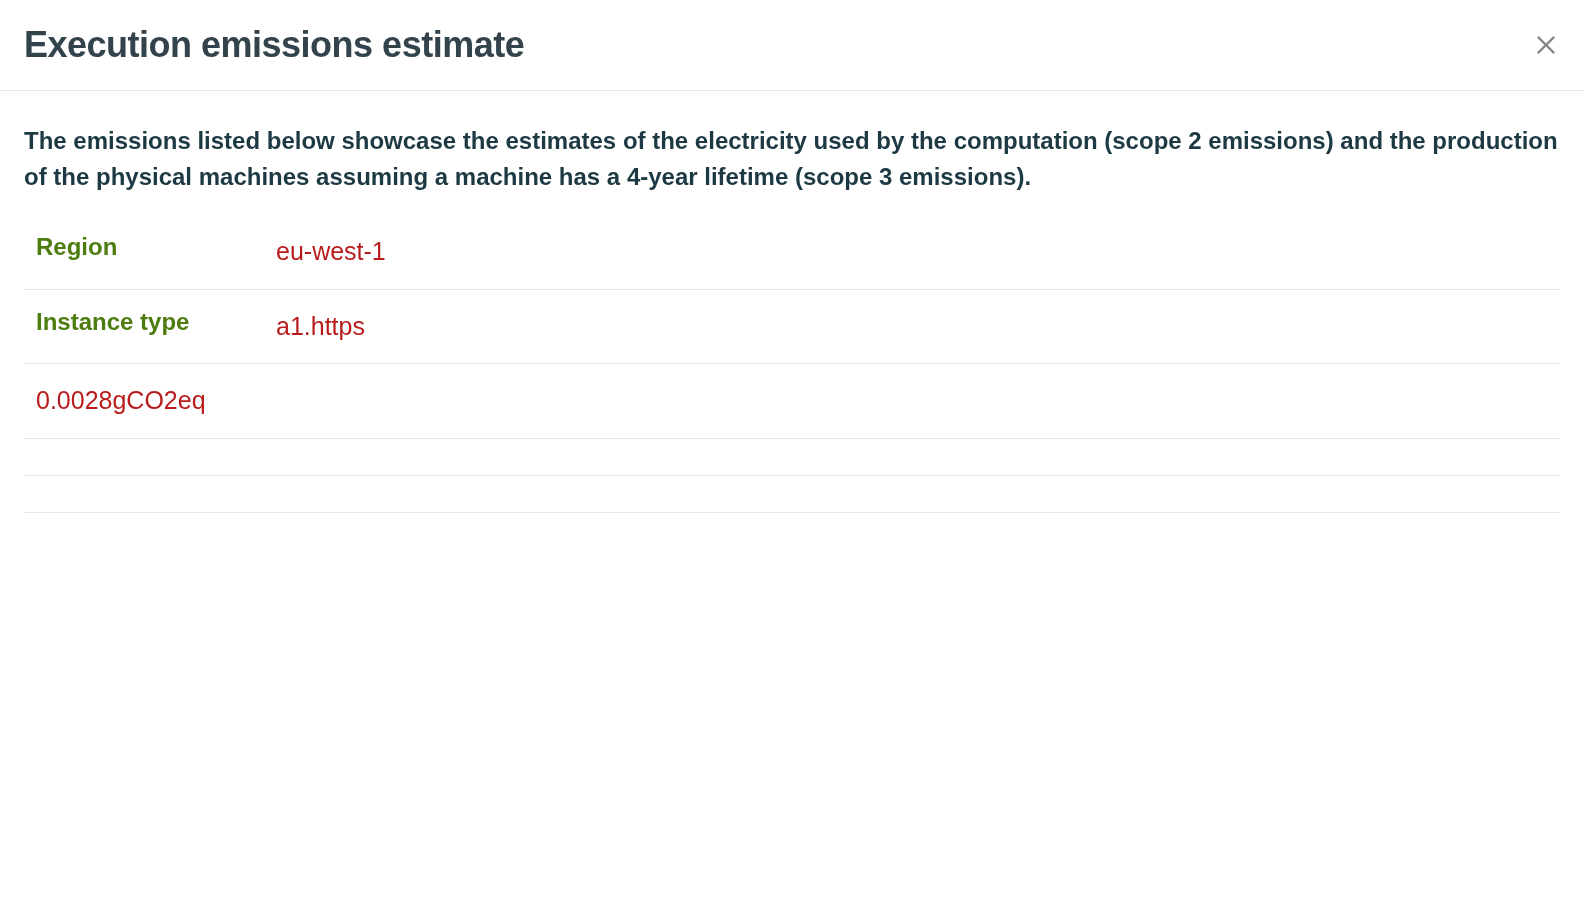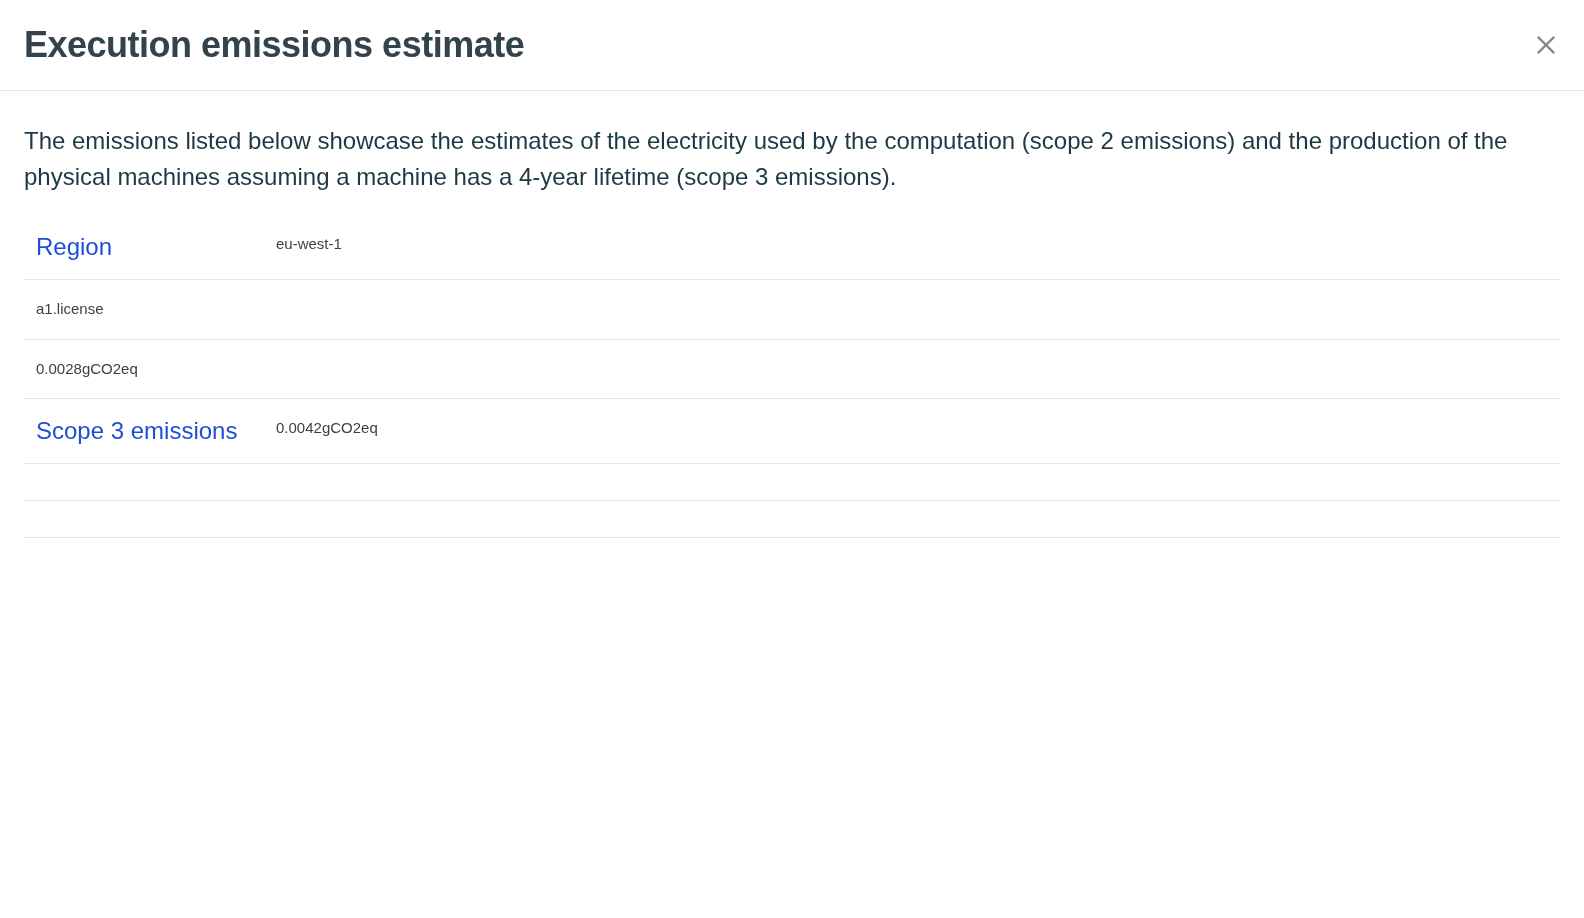--- a/index.html
+++ b/index.html
@@ -40,42 +40,43 @@
       stroke-width: 2;
     }
     .content {
       padding: 32px 24px;
     }
     .description {
       font-size: 24px;
       line-height: 1.5;
       color: #1d3943;
       margin-bottom: 20px;
+      font-weight: bold;
     }
     .info-table {
       width: 100%;
       border-collapse: collapse;
     }
     .info-row {
       display: flex;
       border-bottom: 1px solid #e8e8e8;
       padding: 18px 12px;
       align-items: flex-start;
     }
     .info-label {
       flex: 0 0 240px;
       font-size: 24px;
-      font-weight: 400;
-      color: #1d4ed8;
+      font-weight: 700;
+      color: #4d7c0f;
       padding-right: 20px;
     }
     .info-value {
       flex: 1;
-      font-size: 15px;
-      color: #404040;
+      font-size: 25px;
+      color: #b91c1c;
       line-height: 1.5;
     }
   </style>
 </head>
 <body>
 
 <div class="header">
   <h1 class="title">Execution emissions estimate</h1>
   <div class="close-icon">
     <svg viewBox="0 0 24 24" fill="none">
@@ -87,27 +88,24 @@
 
 <div class="content">
   <p class="description">The emissions listed below showcase the estimates of the electricity used by the computation (scope 2 emissions) and the production of the physical machines assuming a machine has a 4-year lifetime (scope 3 emissions).</p>
 
   <div class="info-table">
     <div class="info-row">
       <div class="info-label">Region</div>
       <div class="info-value">eu-west-1</div>
     </div>
     <div class="info-row">
-      <div class="info-value">a1.license</div>
+      <div class="info-label">Instance type</div>
+      <div class="info-value">a1.https</div>
     </div>
     <div class="info-row">
       <div class="info-value">0.0028gCO2eq</div>
-    </div>
-    <div class="info-row">
-      <div class="info-label">Scope 3 emissions</div>
-      <div class="info-value">0.0042gCO2eq</div>
     </div>
     <div class="info-row">
     </div>
     <div class="info-row">
     </div>
   </div>
 </div>
 
 </body></html>

